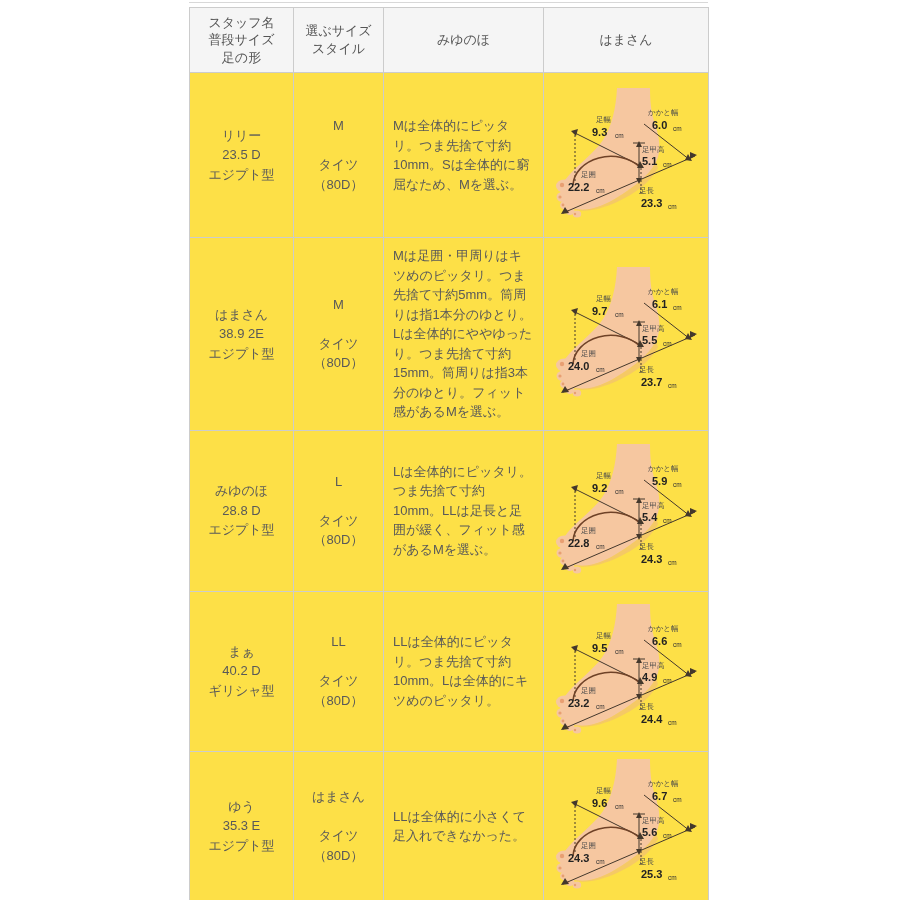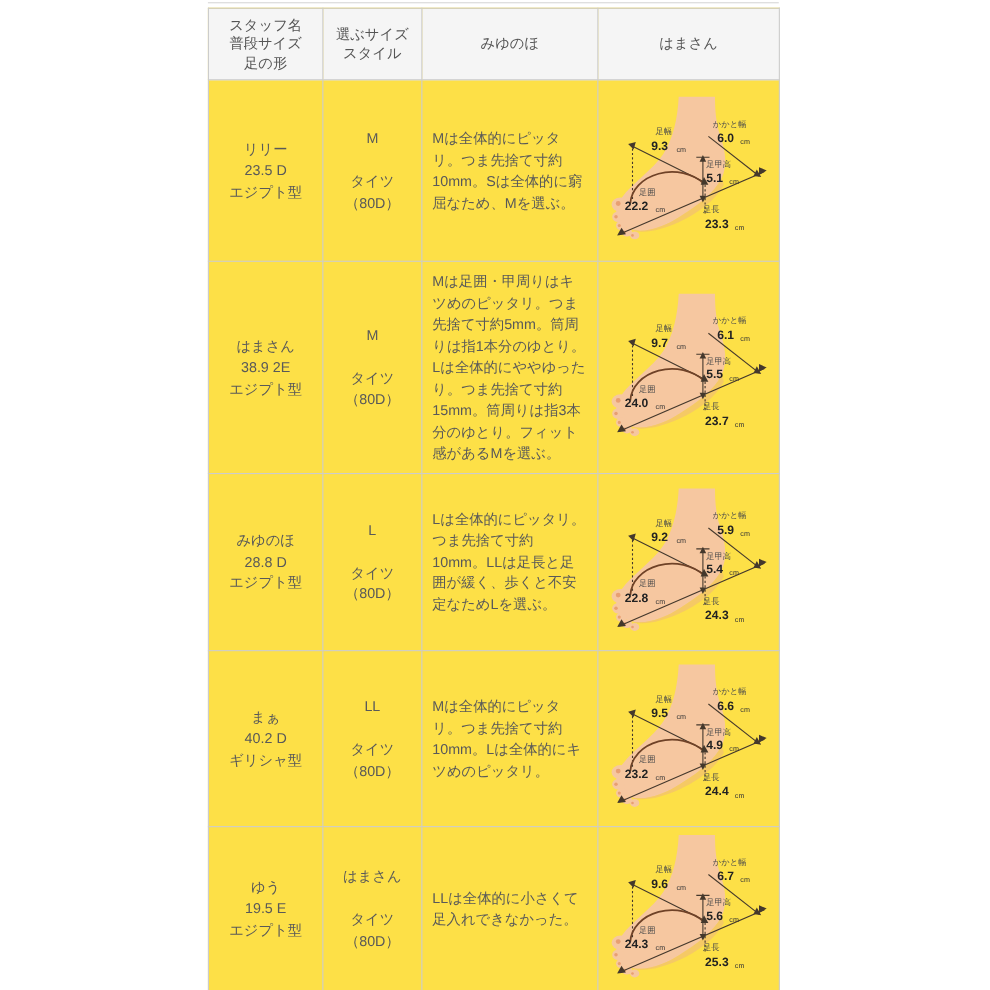--- a/index.html
+++ b/index.html
@@ -205,21 +205,21 @@
       </td>
     </tr>
     <tr class="r3">
       <td class="staff">みゆのほ
 28.8 D
 エジプト型</td>
       <td class="size">L
 
 タイツ
 （80D）</td>
-      <td class="comment">Lは全体的にピッタリ。つま先捨て寸約10mm。LLは足長と足囲が緩く、歩くと不安定なためLを選ぶ。</td>
+      <td class="comment">Lは全体的にピッタリ。つま先捨て寸約10mm。LLは足長と足囲が緩く、フィット感があるMを選ぶ。</td>
       <td class="footcell">
         <div class="foot-fig">
   <svg width="150" height="138" viewBox="0 0 150 138">
 
     <g>
       <path fill="#f6c7a0" d="M66,2 C65,22 61,40 52,54 C42,69 24,80 14,94 C6,105 8,118 21,122
                C35,127 53,120 67,111 C83,101 98,90 105,76 C111,64 108,50 104,38
                C100,27 99,14 99,2 Z"></path>
       <path fill="#eeb183" opacity="0.5" d="M21,122 C35,127 53,120 67,111 C83,101 98,90 105,76
                L107,82 C99,97 83,108 66,116 C50,123 31,128 21,122 Z"></path>
@@ -281,21 +281,21 @@
       </td>
     </tr>
     <tr class="r4">
       <td class="staff">まぁ
 40.2 D
 ギリシャ型</td>
       <td class="size">LL
 
 タイツ
 （80D）</td>
-      <td class="comment">Mは全体的にピッタリ。つま先捨て寸約10mm。Lは全体的にキツめのピッタリ。</td>
+      <td class="comment">LLは全体的にピッタリ。つま先捨て寸約10mm。Lは全体的にキツめのピッタリ。</td>
       <td class="footcell">
         <div class="foot-fig">
   <svg width="150" height="138" viewBox="0 0 150 138">
 
     <g>
       <path fill="#f6c7a0" d="M66,2 C65,22 61,40 52,54 C42,69 24,80 14,94 C6,105 8,118 21,122
                C35,127 53,120 67,111 C83,101 98,90 105,76 C111,64 108,50 104,38
                C100,27 99,14 99,2 Z"></path>
       <path fill="#eeb183" opacity="0.5" d="M21,122 C35,127 53,120 67,111 C83,101 98,90 105,76
                L107,82 C99,97 83,108 66,116 C50,123 31,128 21,122 Z"></path>
@@ -351,21 +351,21 @@
       <text class="flabel" x="88" y="107">足長</text>
       <text class="fval" x="90" y="121">24.4</text>
       <text class="funit" x="117" y="123">cm</text>
     </g>
   </svg>
 </div>
       </td>
     </tr>
     <tr class="r5">
       <td class="staff">ゆう
-19.5 E
+35.3 E
 エジプト型</td>
       <td class="size">はまさん
 
 タイツ
 （80D）</td>
       <td class="comment">LLは全体的に小さくて足入れできなかった。</td>
       <td class="footcell">
         <div class="foot-fig">
   <svg width="150" height="138" viewBox="0 0 150 138">
 

